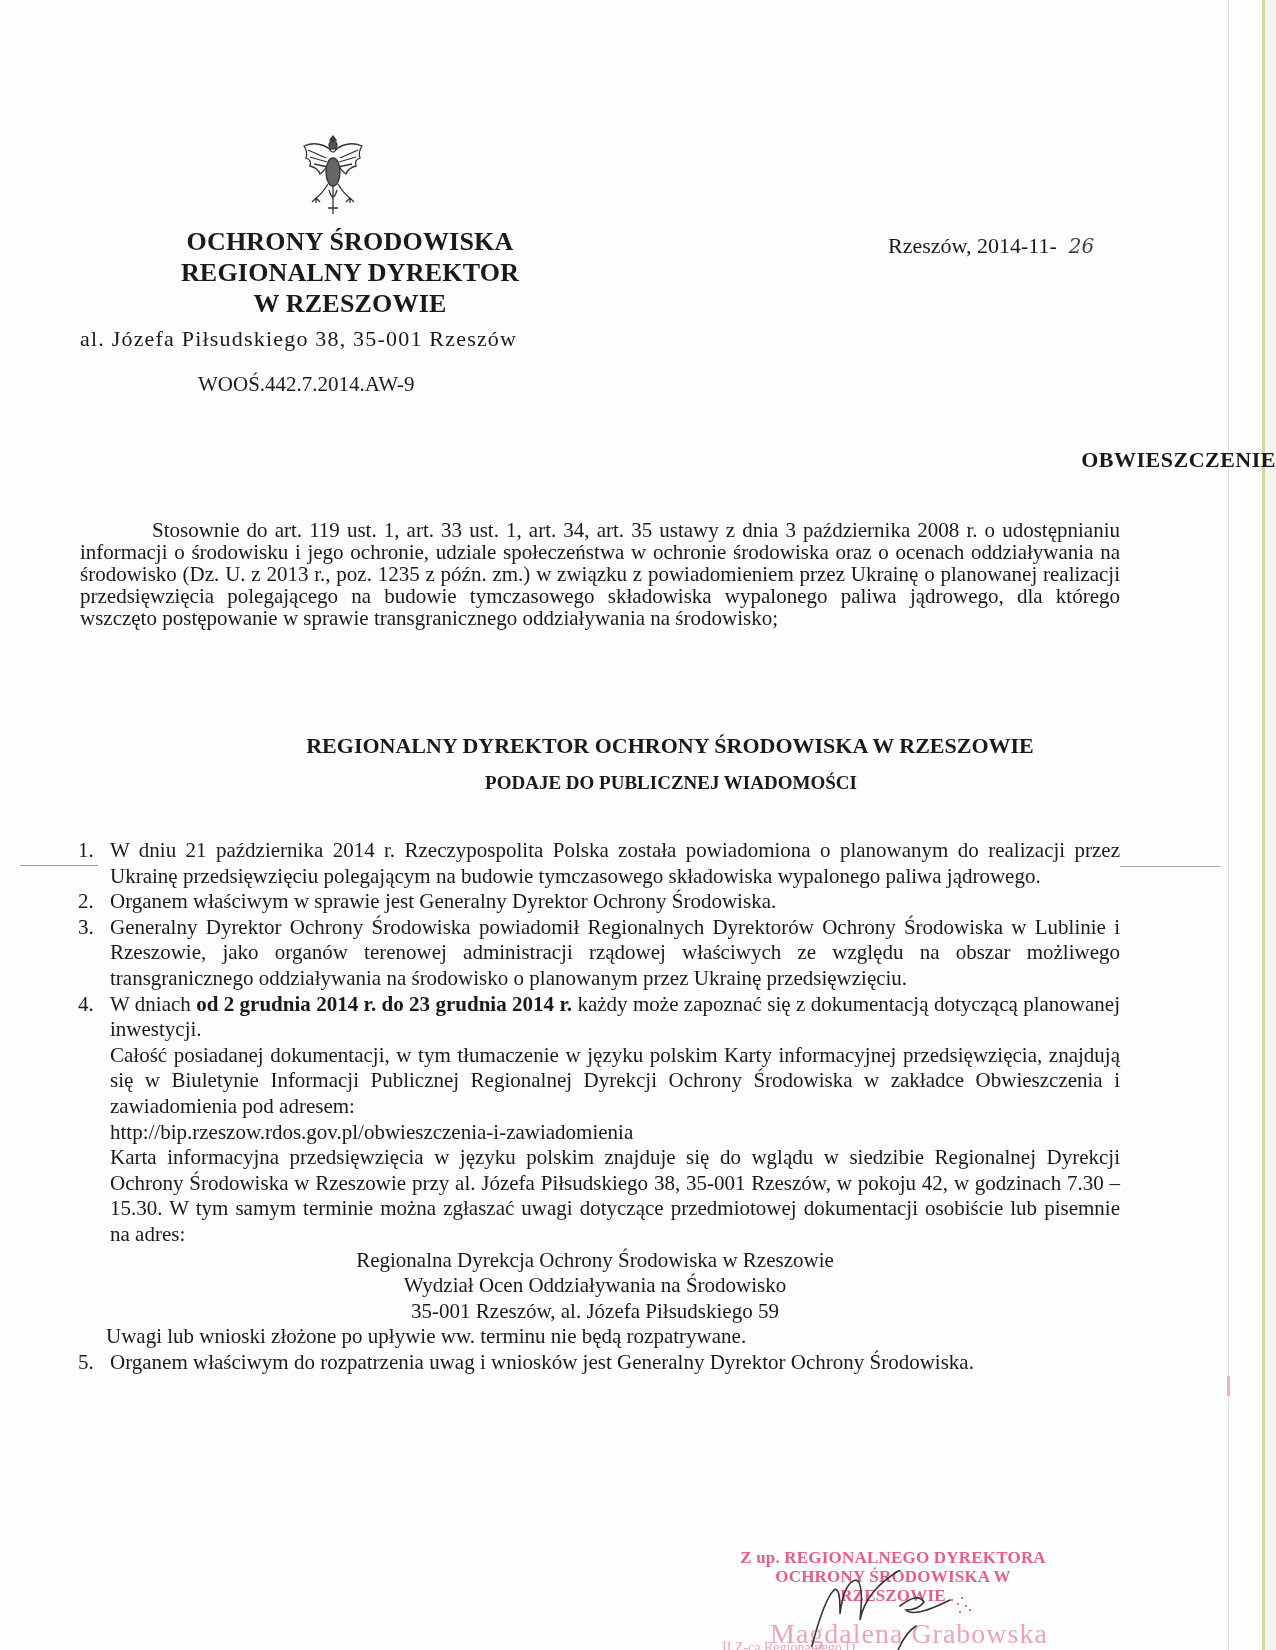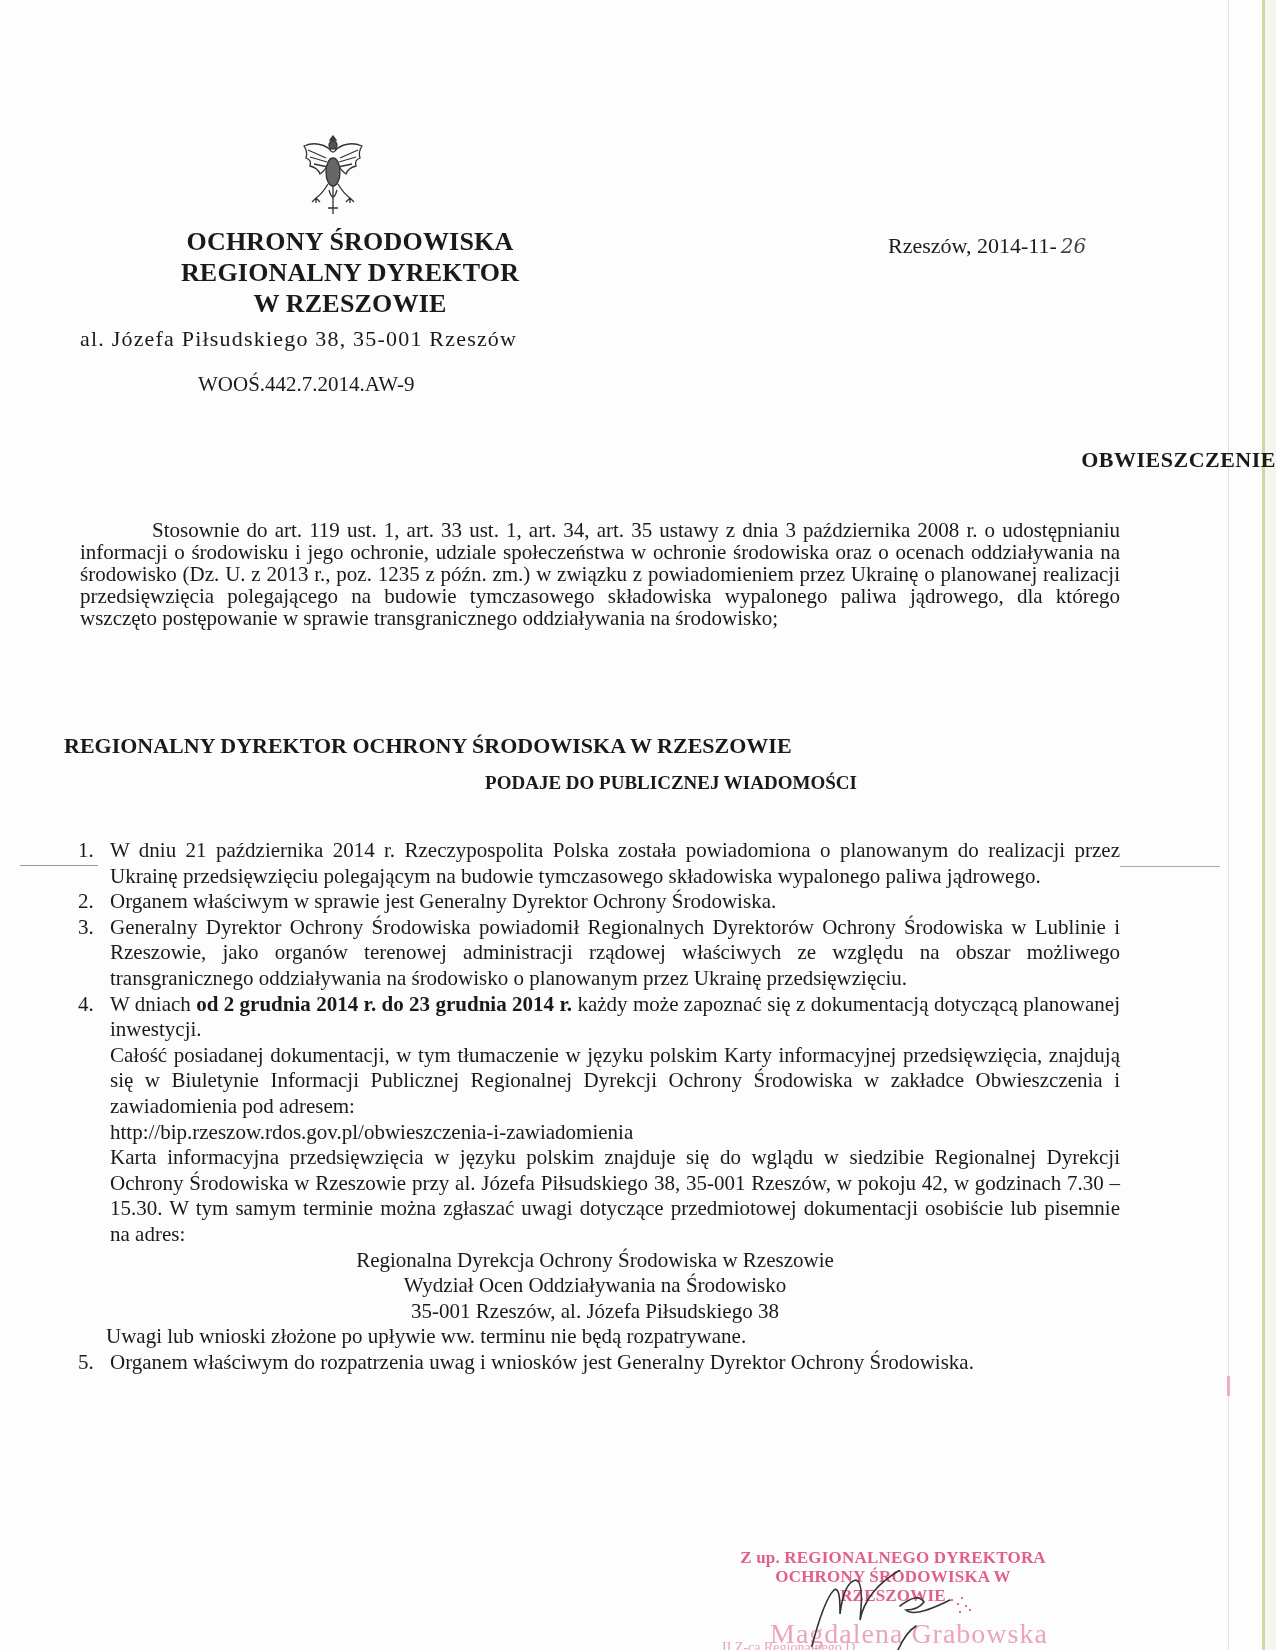--- a/index.html
+++ b/index.html
@@ -18,36 +18,36 @@
     .org-head {
       position: absolute; left: 70px; top: 226px; width: 560px; text-align: center;
       font-weight: bold; font-size: 26px; line-height: 31px; letter-spacing: 0.2px;
     }
     .org-address {
       position: absolute; left: 80px; top: 326px; font-size: 22px;
       font-family: "Liberation Serif", serif; letter-spacing: 1.2px;
     }
     .ref-number { position: absolute; left: 198px; top: 372px; font-size: 21px; }
     .date-line { position: absolute; left: 888px; top: 233px; font-size: 22px; }
-    .date-hand { font-style: italic; font-size: 20px; color: #444; margin-left: 4px; font-family: "DejaVu Serif", serif; }
+    .date-hand { font-style: italic; font-size: 20px; color: #444; margin-left: 12px; font-family: "DejaVu Serif", serif; }
 
     .title {
       position: absolute; left: 0; top: 447px; width: 1276px; text-align: right;
       font-weight: bold; font-size: 22px; letter-spacing: 0.5px;
       padding-left: 72px; box-sizing: border-box;
     }
 
     .intro {
       position: absolute; left: 80px; top: 519px; width: 1040px;
       font-size: 21px; line-height: 22px; text-align: justify;
       text-indent: 72px;
     }
 
     .decl-1 {
-      position: absolute; left: 0; top: 733px; width: 1276px; text-align: left;
+      position: absolute; left: 0; top: 733px; width: 1276px; text-align: center;
       font-weight: bold; font-size: 22px; padding-left: 64px; box-sizing: border-box;
     }
     .decl-2 {
       position: absolute; left: 0; top: 772px; width: 1276px; text-align: center;
       font-weight: bold; font-size: 19px; padding-left: 66px; box-sizing: border-box;
     }
 
     .items { position: absolute; left: 78px; top: 838px; width: 1042px; }
     .item { position: relative; padding-left: 32px; font-size: 21px; line-height: 25.6px; text-align: justify; }
     .item-num { position: absolute; left: 0; top: 0; }
@@ -134,21 +134,21 @@
     <p>Generalny Dyrektor Ochrony Środowiska powiadomił Regionalnych Dyrektorów Ochrony Środowiska w Lublinie i Rzeszowie, jako organów terenowej administracji rządowej właściwych ze względu na obszar możliwego transgranicznego oddziaływania na środowisko o planowanym przez Ukrainę przedsięwzięciu.</p>
   </div>
   <div class="item">
     <span class="item-num">4.</span>
     <p><span>W dniach </span><span class="bold">od 2 grudnia 2014 r. do 23 grudnia 2014 r.</span><span> każdy może zapoznać się z dokumentacją dotyczącą planowanej inwestycji.</span></p>
     <p>Całość posiadanej dokumentacji, w tym tłumaczenie w języku polskim Karty informacyjnej przedsięwzięcia, znajdują się w Biuletynie Informacji Publicznej Regionalnej Dyrekcji Ochrony Środowiska w zakładce Obwieszczenia i zawiadomienia pod adresem:</p>
     <p>http://bip.rzeszow.rdos.gov.pl/obwieszczenia-i-zawiadomienia</p>
     <p>Karta informacyjna przedsięwzięcia w języku polskim znajduje się do wglądu w siedzibie Regionalnej Dyrekcji Ochrony Środowiska w Rzeszowie przy al. Józefa Piłsudskiego 38, 35-001 Rzeszów, w pokoju 42, w godzinach 7.30 – 15.30. W tym samym terminie można zgłaszać uwagi dotyczące przedmiotowej dokumentacji osobiście lub pisemnie na adres:</p>
     <p class="center-line">Regionalna Dyrekcja Ochrony Środowiska w Rzeszowie</p>
     <p class="center-line">Wydział Ocen Oddziaływania na Środowisko</p>
-    <p class="center-line">35-001 Rzeszów, al. Józefa Piłsudskiego 38</p>
+    <p class="center-line">35-001 Rzeszów, al. Józefa Piłsudskiego 59</p>
     <p class="after-addr">Uwagi lub wnioski złożone po upływie ww. terminu nie będą rozpatrywane.</p>
   </div>
   <div class="item">
     <span class="item-num">5.</span>
     <p>Organem właściwym do rozpatrzenia uwag i wniosków jest Generalny Dyrektor Ochrony Środowiska.</p>
   </div>
 </div>
 
 <div class="stamp">
   <div>Z up. REGIONALNEGO DYREKTORA</div>

